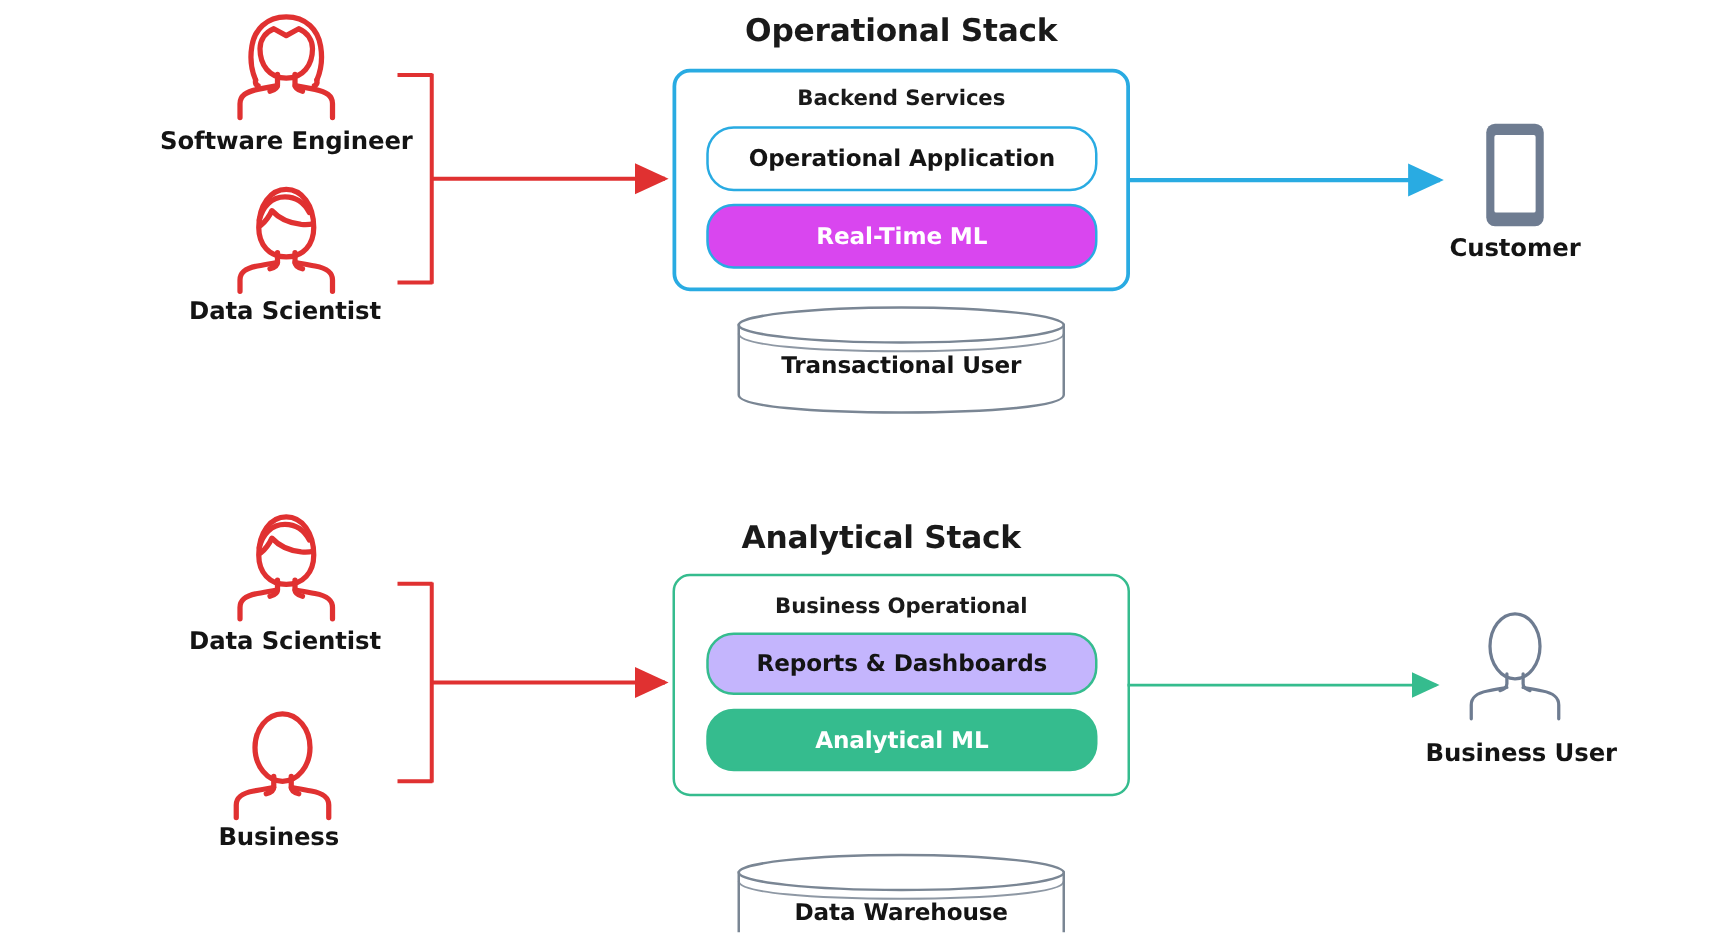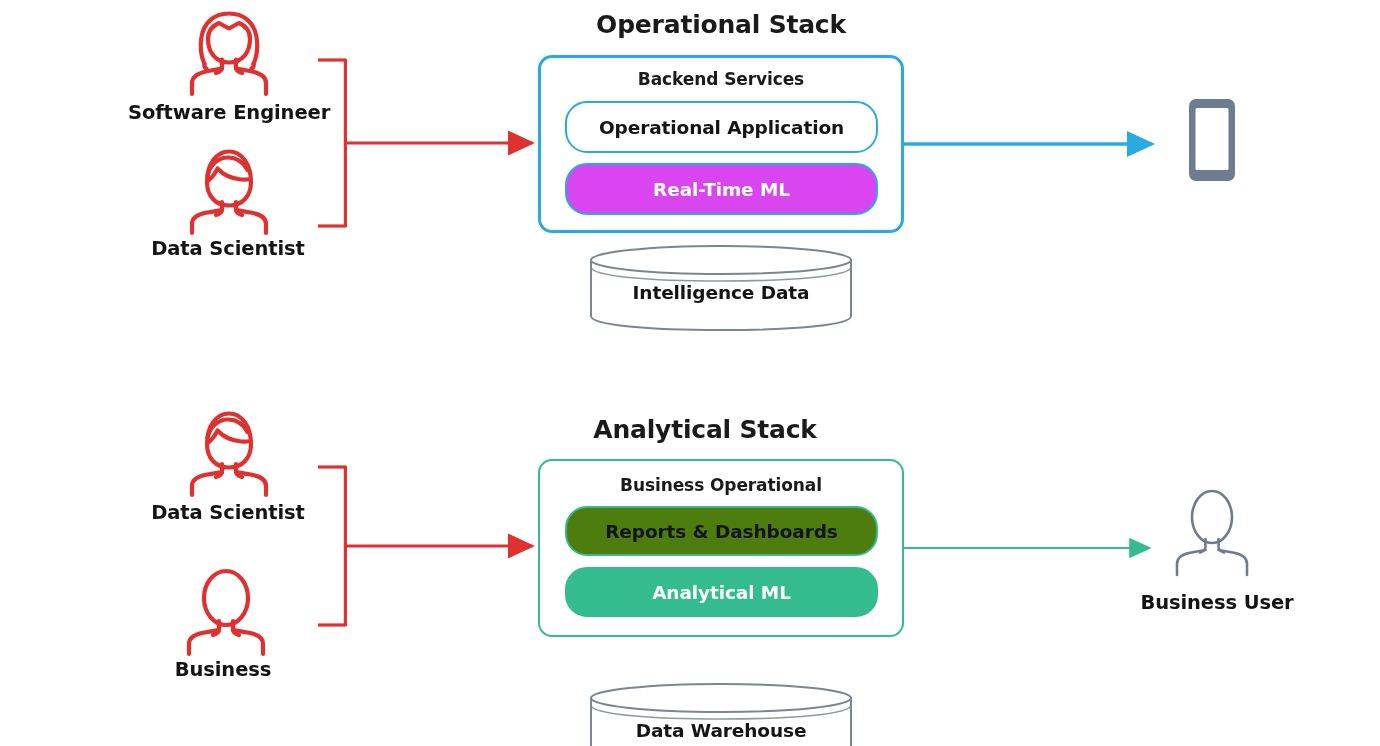--- a/index.html
+++ b/index.html
@@ -73,21 +73,21 @@
   
   .card {
     box-sizing: border-box;
     display: flex;
     align-items: center;
     justify-content: center;
     border-radius: 22px;
   }
   .card.outline-op { border: 2.5px solid #29ABE2; background: #ffffff; color: #141414; }
   .card.solid-op   { background: #d946ef; border: 2.5px solid #29ABE2; color: #ffffff; }
-  .card.outline-an { border: 2px solid #35BC8E; background: #4d7c0f; color: #141414; }
+  .card.outline-an { border: 2px solid #35BC8E; background: #c4b5fd; color: #141414; }
   .card.solid-an   { background: #35BC8E; border: 2px solid #35BC8E; color: #ffffff; }
 
   
   .cylinder { }
   .cyl-label-wrap {
     position: absolute;
     left: 0; right: 0;
     display: flex;
     align-items: center;
     justify-content: center;
@@ -189,29 +189,30 @@
       <path d="M2,16 L252,16" stroke="#29ABE2" stroke-width="3.4" fill="none" marker-end="url(#ah-blue)"></path>
     </svg>
   </div>
 
   <div class="abs" style="left:1186px; top:96px; width:52px; height:88px;">
     <svg width="52" height="88" viewBox="0 0 52 88">
       <rect x="3" y="3" width="46" height="82" rx="7" ry="7" fill="#6E7C91"></rect>
       <rect x="9.5" y="12" width="33" height="62" rx="1.5" ry="1.5" fill="#FFFFFF"></rect>
     </svg>
   </div>
+  <div class="abs persona-label" style="left:1112px; top:187px; width:200px;">Customer</div>
 
   <div class="abs cylinder" style="left:588px; top:243px; width:266px; height:90px;">
     <svg width="266" height="90" viewBox="0 0 266 90">
       <path d="M3,17 L3,73 C3,82.2 61.3,87 133,87 C204.7,87 263,82.2 263,73 L263,17 Z" fill="#FFFFFF" stroke="#7A8694" stroke-width="2"></path>
       <ellipse cx="133" cy="17" rx="130" ry="14" fill="#FFFFFF" stroke="#7A8694" stroke-width="2"></ellipse>
       <path d="M3,24 C3,33.2 61.3,38 133,38 C204.7,38 263,33.2 263,24" fill="none" stroke="#7A8694" stroke-width="1.6" opacity="0.85"></path>
     </svg>
     <div class="cyl-label-wrap" style="top:36px; height:26px;">
-      <span class="cyl-label">Intelligence Data</span>
+      <span class="cyl-label">Transactional User</span>
     </div>
   </div>
 
   <div class="abs stack-title" style="left:522px; top:415px; width:366px;">Analytical Stack</div>
 
   <div class="abs" style="left:179px; top:406px; width:100px; height:90px;">
     <svg width="100" height="90" viewBox="0 0 100 90">
       <g fill="none" stroke="#E03131" stroke-width="4.2" stroke-linecap="round" stroke-linejoin="round">
         <path d="M28,38 C28,20 37.5,7.5 50,7.5 C62.5,7.5 72,20 72,38
                  C72,52 63.5,61.5 50,61.5 C36.5,61.5 28,52 28,38 Z"></path>

